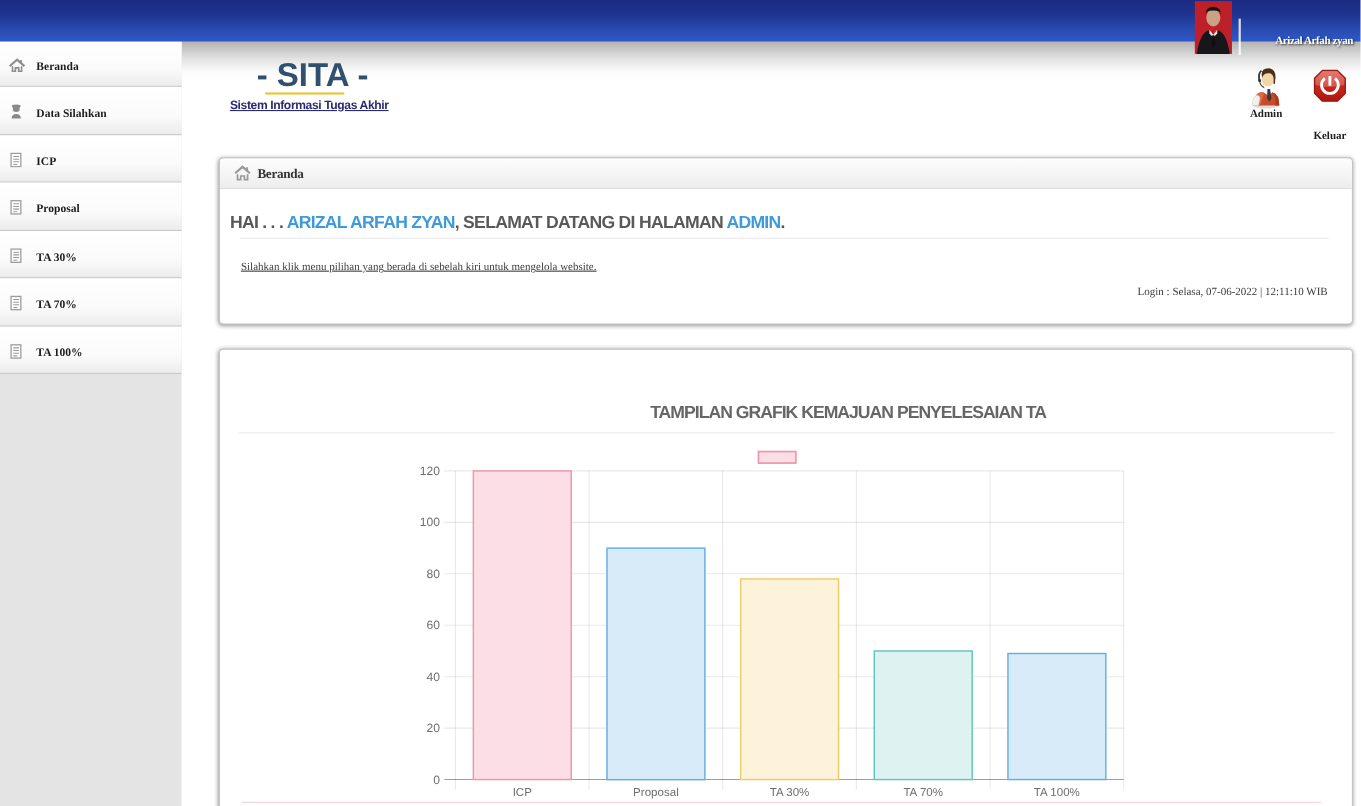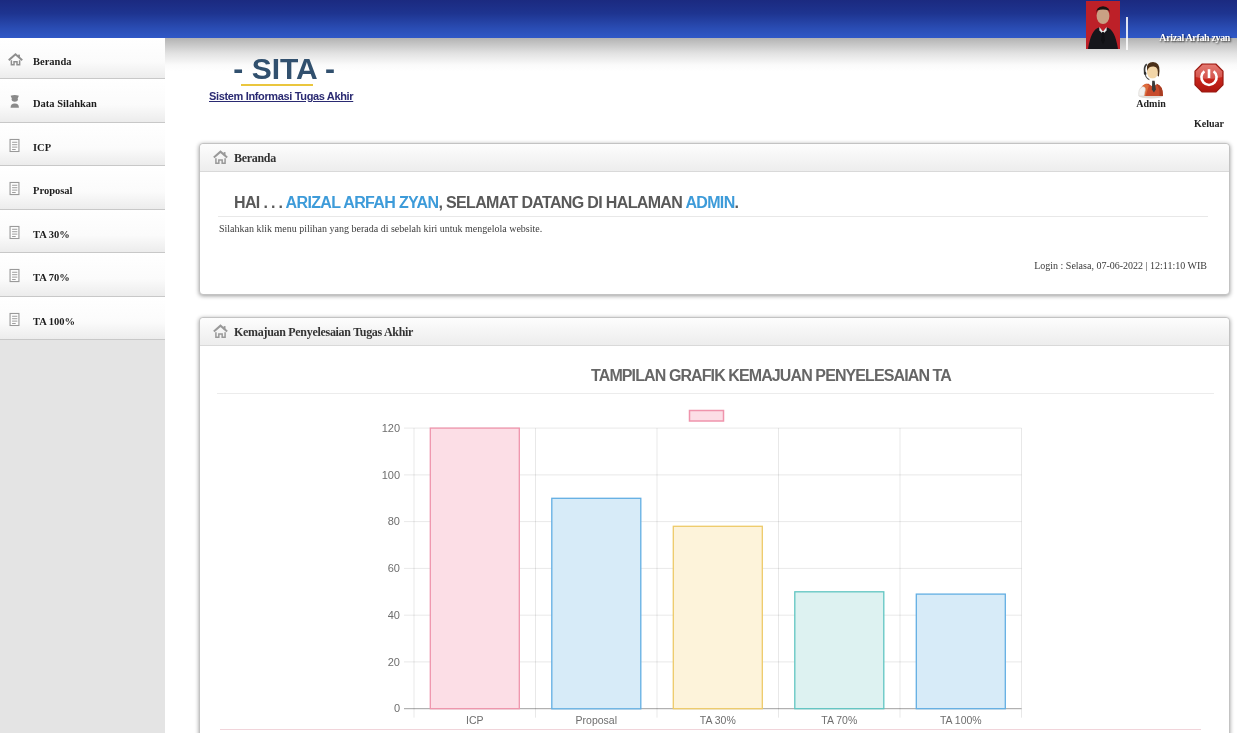--- a/index.html
+++ b/index.html
@@ -39,25 +39,25 @@
   .panel{left:199px;width:1029px;background:#fff;border:1px solid #c3c3c3;
     border-radius:4px;box-shadow:0 1px 4px rgba(0,0,0,.4);}
   .phead{height:27px;border-bottom:1px solid #d9d9d9;border-radius:4px 4px 0 0;
     background:linear-gradient(180deg,#fdfdfd,#ededed);
     font:bold 12px "Liberation Serif",serif;letter-spacing:-0.3px;color:#333;}
   .phead svg{position:absolute;left:12px;top:6px;}
   .phead span{position:absolute;left:34px;top:7px;}
   #panel1{top:143px;height:150px;}
   #panel2{top:317px;height:500px;}
 
-  .hai{left:34px;top:50px;font:bold 16px "Liberation Sans",sans-serif;color:#595959;
+  .hai{left:9px;top:50px;font:bold 16px "Liberation Sans",sans-serif;color:#595959;
     letter-spacing:-0.65px;white-space:nowrap;text-align:right;}
   .hai .blue{color:#3d9bd9;}
   .hr1{left:18px;top:72px;width:990px;height:1px;background:#e8e8e8;}
-  .silahkan{left:19px;top:79px;font:10px "Liberation Serif",serif;color:#3d3d3d;}
+  .silahkan{left:19px;top:93px;font:10px "Liberation Serif",serif;color:#3d3d3d;text-decoration:underline;}
   .login{right:22px;top:116px;font:10px "Liberation Serif",serif;color:#3a3a3a;}
 
   .ctitle{left:0;top:49px;width:1142px;text-align:center;
     font:bold 16px "Liberation Sans",sans-serif;color:#666;letter-spacing:-0.9px;}
   .hr2{left:17px;top:75px;width:997px;height:1px;background:#ececec;}
   .username,.hlabel,.mlabel,.logo2,.phead span{opacity:.999;}
 </style>
 </head>
 <body>
   <div class="abs topbar"></div>
@@ -185,28 +185,20 @@
       </svg>
       <span>Beranda</span>
     </div>
     <div class="abs hai">HAI . . . <span class="blue">ARIZAL ARFAH ZYAN</span>, SELAMAT DATANG DI HALAMAN <span class="blue">ADMIN</span>.</div>
     <div class="abs hr1"></div>
     <div class="abs silahkan">Silahkan klik menu pilihan yang berada di sebelah kiri untuk mengelola website.</div>
     <div class="abs login">Login : Selasa, 07-06-2022 | 12:11:10 WIB</div>
   </div>
 
   <div class="abs panel" id="panel2">
-    <div class="phead">
-      <svg width="17" height="15" viewBox="0 0 20 18">
-        <path d="M2 9 L10 2 L18 9" stroke="#999" stroke-width="2.4" fill="none"></path>
-        <path d="M4.5 10 L4.5 16 L8 16 L8 12 L12 12 L12 16 L15.5 16 L15.5 10" stroke="#999" stroke-width="1.8" fill="none"></path>
-        <rect x="13.8" y="2.5" width="2.2" height="4" fill="#999"></rect>
-      </svg>
-      <span>Kemajuan Penyelesaian Tugas Akhir</span>
-    </div>
     <div class="abs ctitle">TAMPILAN GRAFIK KEMAJUAN PENYELESAIAN TA</div>
     <div class="abs hr2"></div>
   </div>
 
   <svg class="abs" id="chart" style="left:199px;top:398px;" width="1038" height="335" viewBox="199 398 1038 335">
     <line x1="404" x2="1021.5" y1="661.9" y2="661.9" stroke="rgba(0,0,0,0.09)" stroke-width="1"></line>
     <line x1="404" x2="1021.5" y1="615.2" y2="615.2" stroke="rgba(0,0,0,0.09)" stroke-width="1"></line>
     <line x1="404" x2="1021.5" y1="568.4" y2="568.4" stroke="rgba(0,0,0,0.09)" stroke-width="1"></line>
     <line x1="404" x2="1021.5" y1="521.6" y2="521.6" stroke="rgba(0,0,0,0.09)" stroke-width="1"></line>
     <line x1="404" x2="1021.5" y1="474.9" y2="474.9" stroke="rgba(0,0,0,0.09)" stroke-width="1"></line>

